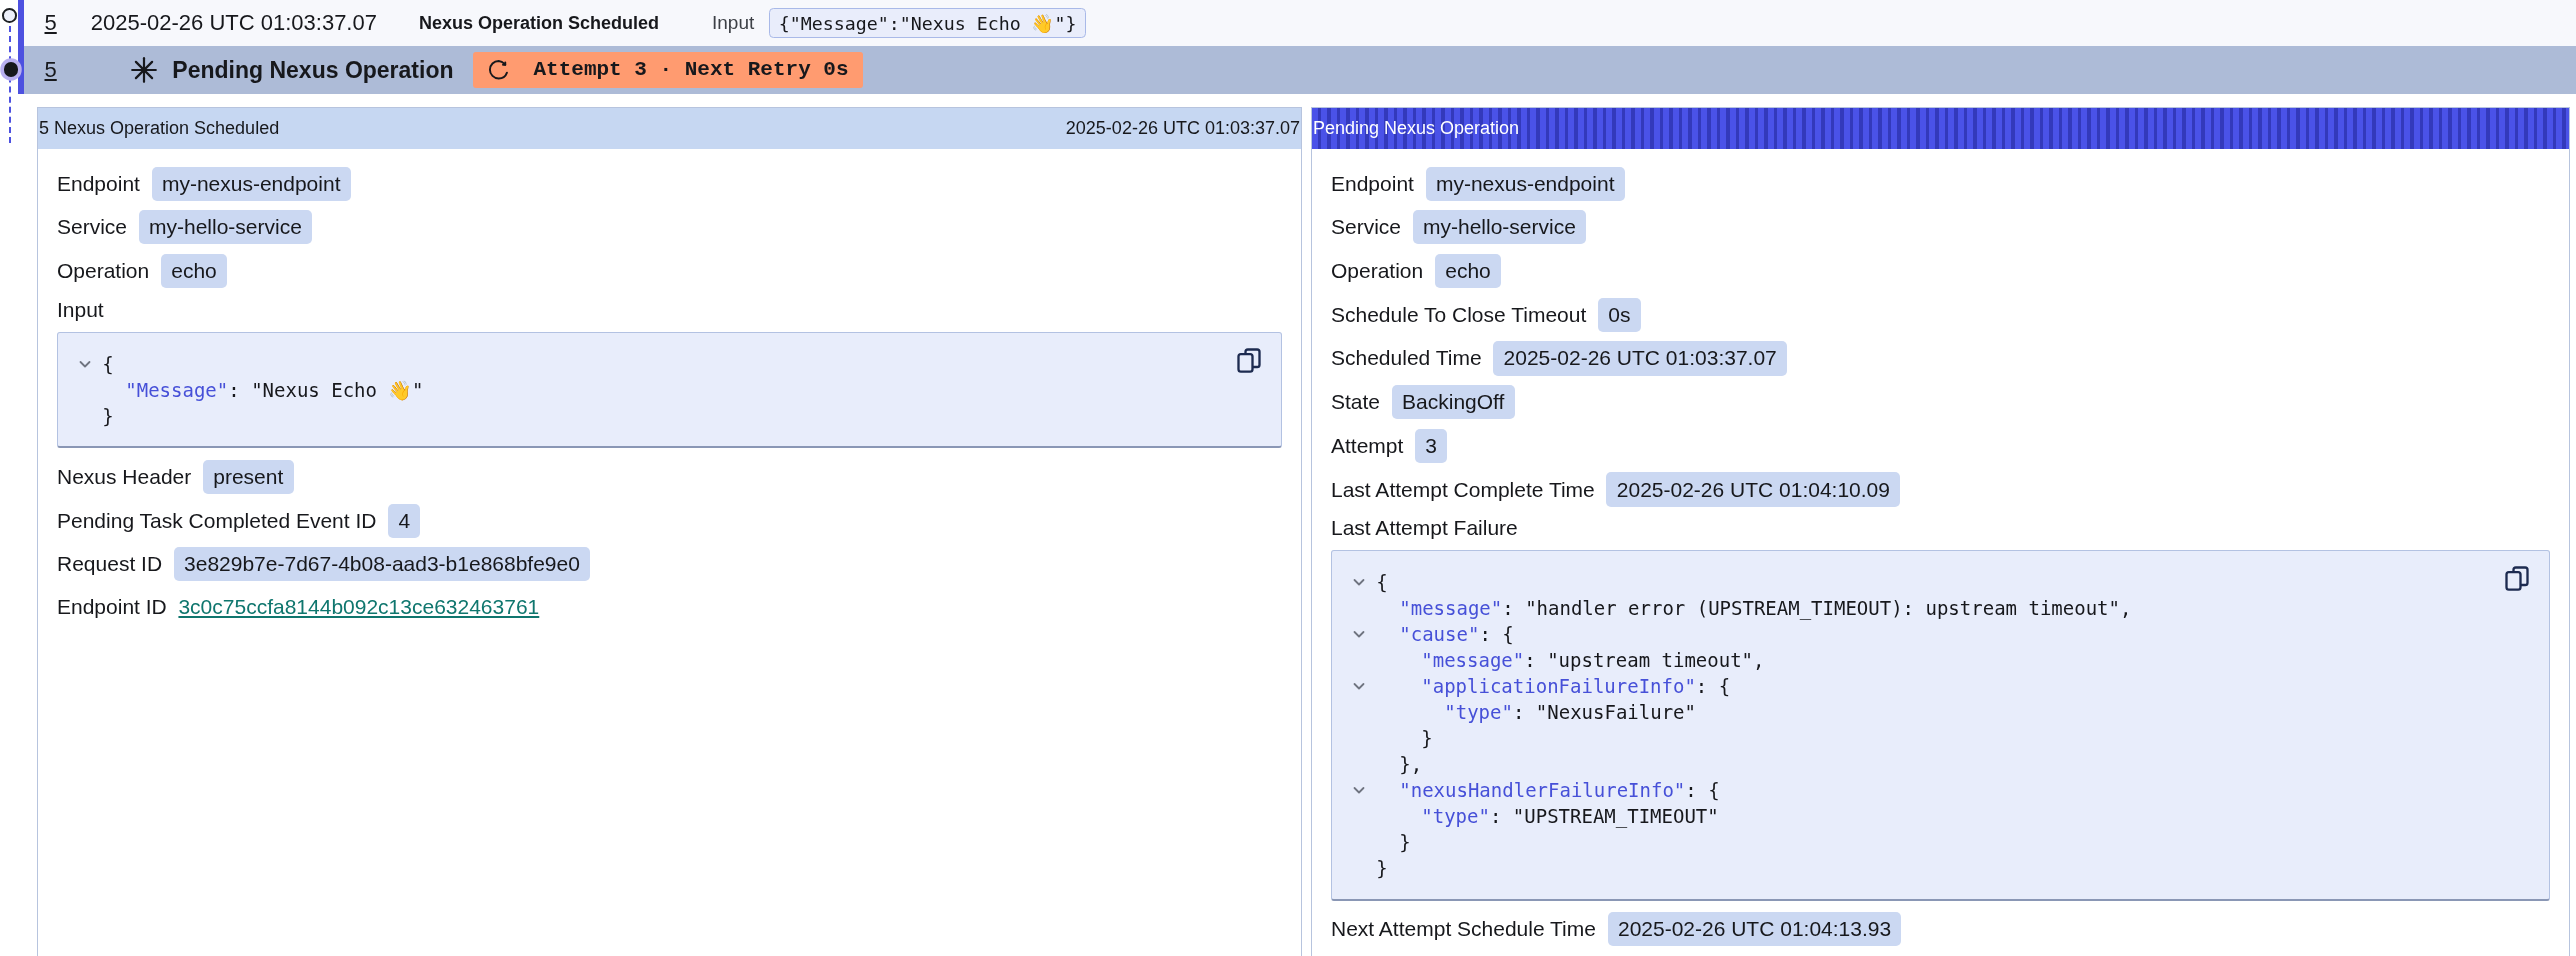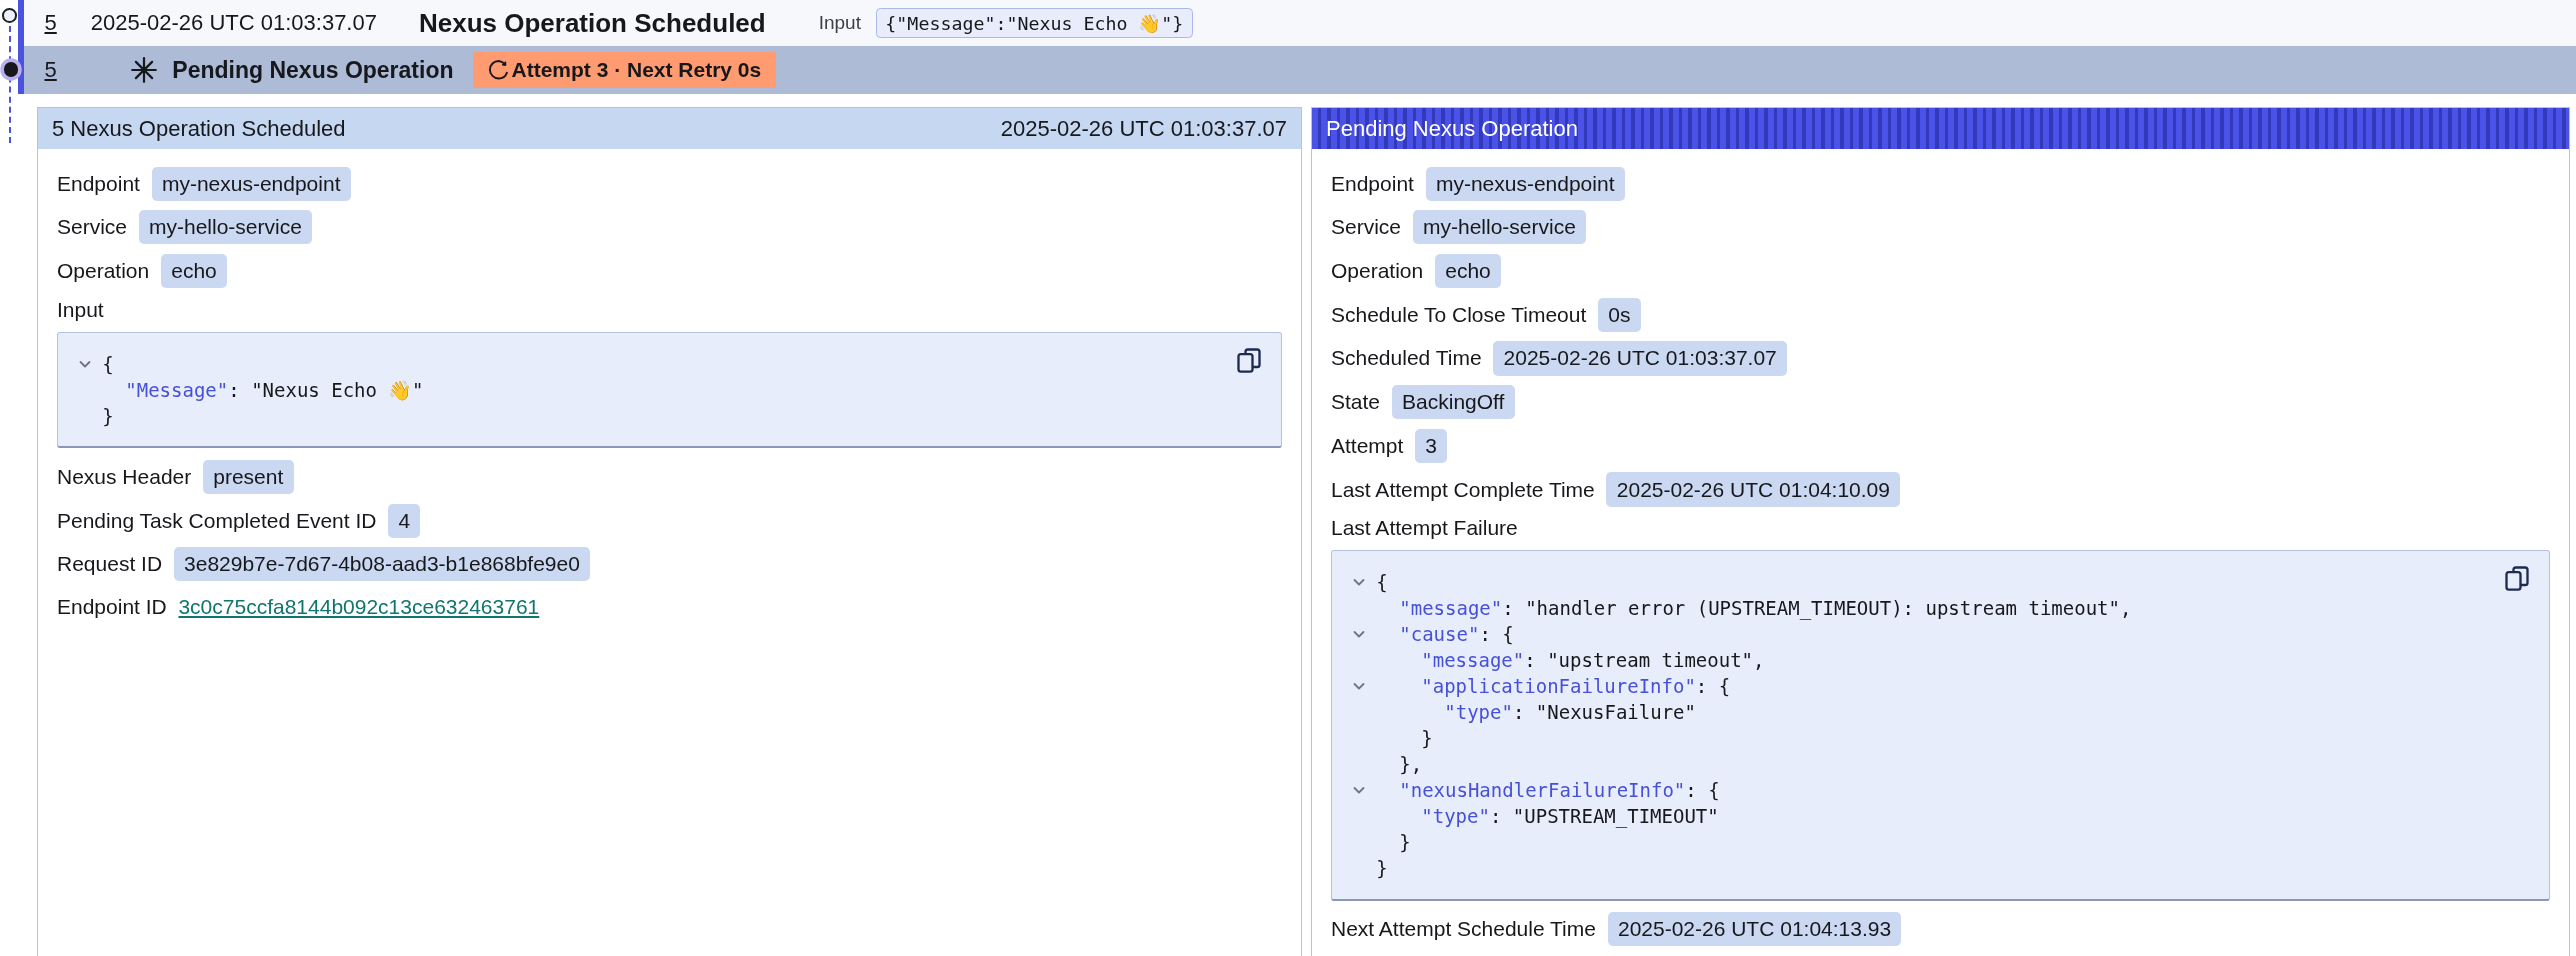--- a/index.html
+++ b/index.html
@@ -15,34 +15,34 @@
     border:2.2px solid #1e2124;background:#eef1fb;box-sizing:border-box;z-index:2;}
   .tl-node-current{position:absolute;left:3.7px;top:62px;width:14.6px;height:14.6px;border-radius:50%;
     background:#17181c;box-shadow:0 0 0 3.7px #b9b0f0;z-index:2;}
   
   .rows{position:absolute;left:24px;top:0;right:0;}
   .erow{display:flex;align-items:center;padding-left:20.5px;}
   .row1{height:46px;background:#f7f8fc;}
   .row2{height:48px;background:var(--pending-bg);}
   .num-link{font-size:22px;font-weight:500;color:#17181c;text-decoration:underline;cursor:pointer;}
   .ts{font-size:22px;margin-left:34px;}
-  .row1-title{font-size:26px;font-weight:700;margin-left:42px;}
+  .row1-title{font-size:18px;font-weight:700;margin-left:42px;}
   .input-label{font-size:19px;color:#3d4046;margin-left:53px;}
   .input-chip{margin-left:14.6px;font-family:"DejaVu Sans Mono",monospace;font-size:18.3px;
     background:#e9edfb;border:1.5px solid #a9b9e8;border-radius:4.4px;padding:3.7px 8.8px;color:#17181c;}
   .asterisk{margin-left:73px;line-height:0;}
   .row2-title{font-size:23px;font-weight:700;margin-left:14.6px;}
-  .retry-badge{margin-left:19px;display:flex;align-items:center;gap:1px;
-    background:var(--retry-bg);border-radius:2.9px;padding:5.9px 14.6px;font-size:21px;font-weight:600;}
+  .retry-badge{margin-left:19px;display:flex;align-items:center;gap:23px;
+    background:var(--retry-bg);border-radius:2.9px;padding:5.9px 14.6px;font-size:21px;font-weight:600;font-family:Liberation Mono, monospace;}
   
   .panel{position:absolute;top:107px;height:886px;background:#fff;
     border:0.7px solid #b7c4de;box-sizing:border-box;}
   .panel-left{left:37px;width:1265px;}
   .panel-right{left:1311px;width:1259px;}
-  .panel-header{height:41px;display:flex;align-items:center;padding:0 14px;font-size:22px;}
+  .panel-header{height:41px;display:flex;align-items:center;padding:0 1px;font-size:18px;}
   .panel-header.left{background:var(--hdr-left-bg);justify-content:space-between;}
   .panel-header.right{
     background:repeating-linear-gradient(90deg,#4a52e8 0 5.9px,#3339bb 5.9px 9.5px);
     color:#fff;font-weight:500;}
   .panel-body{padding:17.6px 19px;}
   .field-row{display:flex;align-items:center;min-height:32px;margin-bottom:9.5px;font-size:21px;}
   .field-label{margin-right:11.7px;}
   .field-badge{background:var(--badge-bg);border-radius:5px;padding:5.1px 10.3px;}
   .field-link{color:#0f766e;text-decoration:underline;cursor:pointer;}
   .field-block{margin-bottom:11.7px;}

